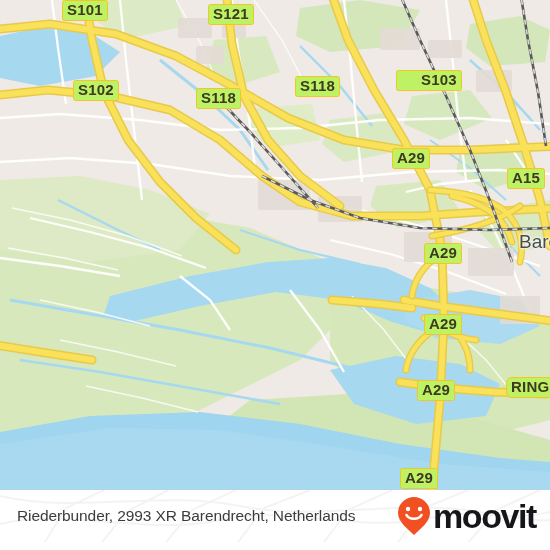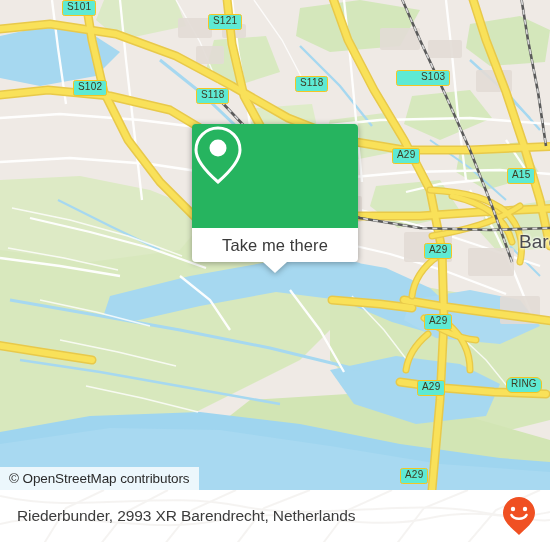--- a/index.html
+++ b/index.html
@@ -85,26 +85,26 @@
     z-index:3;
   }
   #logo-word {
     font-size:34px; font-weight:bold; color:#16161a;
     letter-spacing:-1.4px; line-height:1;
   }
 
   
   .shield {
     position:absolute;
-    background:#5eead4;
+    background:#bef264;
     border:1.6px solid #F4C623;
     border-radius:2.5px;
     color:#3d3a20;
-    font-size:10px;
-    font-weight:normal;
+    font-size:15px;
+    font-weight:bold;
     letter-spacing:0.2px;
     padding:1px 4px 2px 4px;
     line-height:1.05;
     white-space:nowrap;
     z-index:30;
   }
   .placelabel {
     position:absolute;
     font-family:"Liberation Serif", serif;
     font-style:italic;
@@ -278,47 +278,34 @@
           <path d="M214,94 L250,132 L284,170 L318,208"></path>
           <path d="M262,176 L310,200 L360,218 L420,228 L490,230 L550,228"></path>
         </g>
 
       </g>
     </svg>
 
     <div class="citylabel" style="left:519px; top:231px;">Bare</div>
 
     <div class="shield" style="left:62px;  top:0px;">S101</div>
-    <div class="shield" style="left:208px; top:14px;">S121</div>
+    <div class="shield" style="left:208px; top:4px;">S121</div>
     <div class="shield" style="left:295px; top:76px;">S118</div>
     <div class="shield" style="left:396px; top:70px;padding-left:24px;">S103</div>
     <div class="shield" style="left:73px;  top:80px;">S102</div>
     <div class="shield" style="left:196px; top:88px;">S118</div>
     <div class="shield" style="left:392px; top:148px;">A29</div>
     <div class="shield" style="left:507px; top:168px;">A15</div>
     <div class="shield" style="left:424px; top:243px;">A29</div>
     <div class="shield" style="left:424px; top:314px;">A29</div>
     <div class="shield" style="left:417px; top:380px;">A29</div>
     <div class="shield" style="left:506px; top:377px;border-radius:6px;">RING</div>
     <div class="shield" style="left:400px; top:468px;">A29</div>
 
-    <div id="attrib">© OpenStreetMap contributors</div>
-
-    <div id="popup">
-      <div id="popup-head">
-        <svg width="52" height="62" viewBox="0 0 52 62">
-          <path d="M26 4 C13.8 4 4 13.8 4 26 C4 38 18 51 26 58 C34 51 48 38 48 26 C48 13.8 38.2 4 26 4 Z" fill="none" stroke="#FFFFFF" stroke-width="3"></path>
-          <circle cx="26" cy="24" r="8.5" fill="#FFFFFF"></circle>
-        </svg>
-      </div>
-      <div id="popup-body">
-        <span>Take me there</span>
-      </div>
-      <div id="popup-tail"></div>
-    </div>
+
   </div>
 
   <div id="footer">
     <svg id="footer-watermark" viewBox="0 0 550 60">
       <g stroke="#E9E6E2" fill="none" stroke-width="2">
         <path d="M40,60 L66,18 L104,0"></path>
         <path d="M96,60 L126,22 L168,0"></path>
         <path d="M160,60 L192,20 L236,0"></path>
         <path d="M232,60 L264,18 L310,0"></path>
         <path d="M318,60 L348,20 L392,0"></path>
@@ -329,16 +316,17 @@
       </g>
     </svg>
     <div id="footer-text">Riederbunder, 2993 XR Barendrecht, Netherlands</div>
     <div id="logo">
       <svg width="34" height="40" viewBox="0 0 34 40">
         <path d="M17 1 C8.2 1 1 8.2 1 17 C1 26 11 33 17 39 C23 33 33 26 33 17 C33 8.2 25.8 1 17 1 Z" fill="#F05022"></path>
         <circle cx="11" cy="13" r="2.2" fill="#FFFFFF"></circle>
         <circle cx="23" cy="13" r="2.2" fill="#FFFFFF"></circle>
         <path d="M9.5 19 C12 24 22 24 24.5 19" stroke="#FFFFFF" stroke-width="2.6" fill="none" stroke-linecap="round"></path>
       </svg>
+      <div id="logo-word">moovit</div>
     </div>
   </div>
 
 </div>
 
 </body></html>

